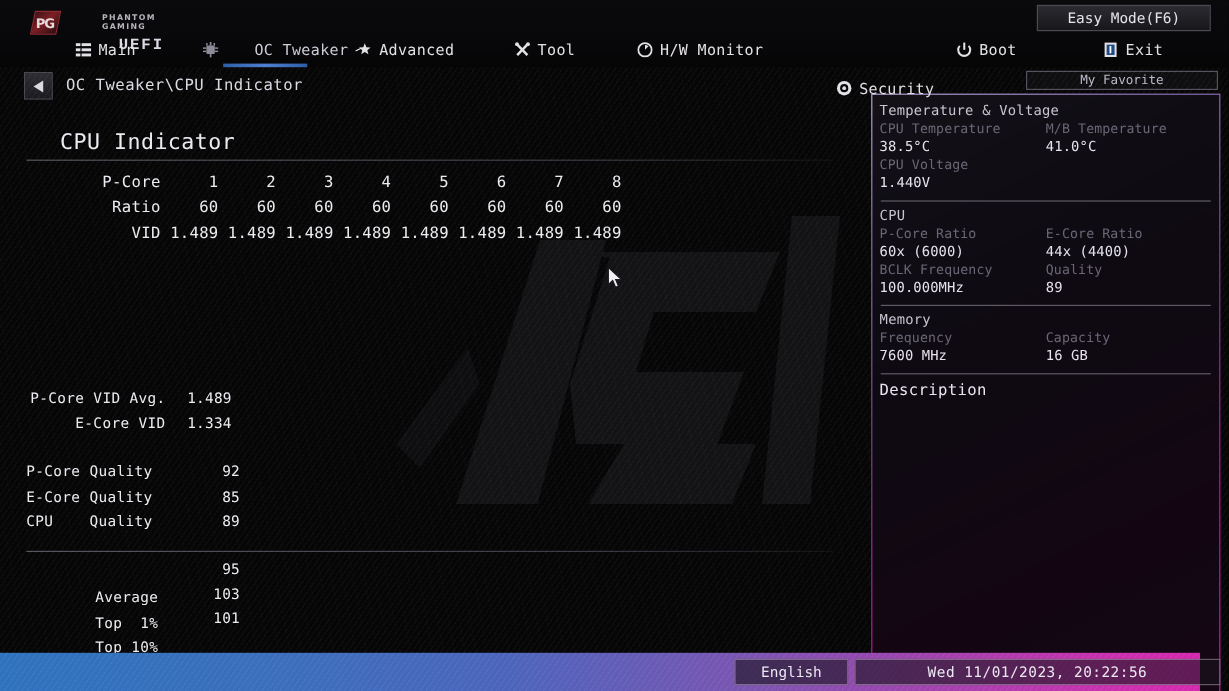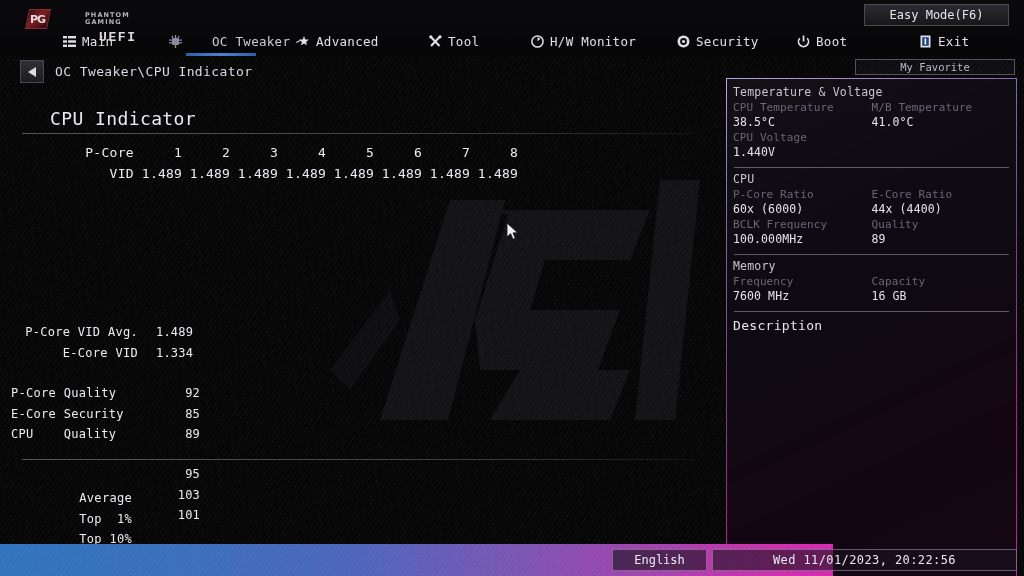--- a/index.html
+++ b/index.html
@@ -155,21 +155,21 @@
   .kvblock { position:absolute; font-size:12px; color:#eeecf1; }
   .kvrow { height:20.5px; display:flex; align-items:center; }
   .kvrow .k { text-align:right; letter-spacing:0.3px; white-space:pre; }
   .kvrow .v { text-align:right; letter-spacing:0.2px; }
 
   #block-vid { left:0px; top:228px; }
   #block-vid .k { width:138px; }
   #block-vid .v { width:62px; padding-left:18px; text-align:left; }
 
   #block-qual { left:0px; top:289px; }
-  #block-qual .k { width:138px; text-align:left; padding-left:11px; }
+  #block-qual .k { width:138px; text-align:center; padding-left:11px; }
   #block-qual .v { width:62px; text-align:right; }
 
   #block-stat { left:0px; top:370px; }
   #stat-head { padding-left:28px; height:20.5px; display:flex; align-items:center; letter-spacing:0.3px;}
   #block-stat .k { width:138px; text-align:right; padding-right:6px;margin-top:48px; }
   #block-stat .v { width:62px; text-align:right; }
 
   
   #sidepanel {
     position:absolute; left:726px; top:78px;
@@ -189,21 +189,21 @@
   }
   .sp-grid { display:flex; }
   .sp-col { width:140px; }
   .sp-label { color:#6b6676; font-size:11px; line-height:15px; letter-spacing:0.1px; }
   .sp-value { color:#e6e3ec; font-size:11.5px; line-height:15px; letter-spacing:0.1px; }
   .sp-hr { height:1px; background:rgba(190,188,200,0.45); margin:7px 1px 4px 1px; }
   #desc-title { color:#e9e6ee; font-size:13px; margin-top:6px; letter-spacing:0.3px; }
 
   
   #bottombar {
-    position:absolute; left:0; bottom:0; width:833px; height:32px; z-index:6;
+    position:absolute; left:0; bottom:0; width:1000px; height:32px; z-index:6;
     background:linear-gradient(90deg,#2f72bd 0%,#3a6fbd 22%,#4c65bc 42%,#7a55b2 62%,#a83fae 80%,#cc2fae 93%,#d628b0 100%);
   }
   #bottombar::after {
     content:""; position:absolute; inset:0;
     background-image:repeating-linear-gradient(-55deg,rgba(255,255,255,0.05) 0px,rgba(255,255,255,0.05) 1px,rgba(0,0,0,0) 1px,rgba(0,0,0,0) 4px);
   }
   .bb-btn {
     position:absolute; top:5px; height:22px;
     background:rgba(26,20,30,0.62);
     border:1px solid rgba(220,200,230,0.40);
@@ -324,21 +324,21 @@
       <div class="tab" style="left:530px;">
         <span class="ico">
           <svg width="13" height="13" viewBox="0 0 13 13">
             <circle cx="6.5" cy="6.5" r="5.6" fill="none" stroke="#e3e0e6" stroke-width="1.5"></circle>
             <path d="M6.5 6.5 L6.5 2.4 A4.1 4.1 0 0 1 9.4 3.6 Z" fill="#e3e0e6"></path>
           </svg>
         </span>
         <span>H/W Monitor</span>
       </div>
 
-      <div class="tab" style="left:676px;">
+      <div class="tab" style="left:696px;margin-top:32px;">
         <span class="ico">
           <svg width="13" height="13" viewBox="0 0 13 13">
             <circle cx="6.5" cy="6.5" r="6" fill="#e3e0e6"></circle>
             <circle cx="6.5" cy="6.5" r="3.4" fill="#08080a"></circle>
             <circle cx="6.5" cy="6.5" r="1.6" fill="#e3e0e6"></circle>
           </svg>
         </span>
         <span>Security</span>
       </div>
 
@@ -384,20 +384,31 @@
         <td class="cellv">1</td>
         <td class="cellv">2</td>
         <td class="cellv">3</td>
         <td class="cellv">4</td>
         <td class="cellv">5</td>
         <td class="cellv">6</td>
         <td class="cellv">7</td>
         <td class="cellv">8</td>
       </tr>
       <tr>
+        <td class="rowlabel">Ratio</td>
+        <td class="cellv">60</td>
+        <td class="cellv">60</td>
+        <td class="cellv">60</td>
+        <td class="cellv">60</td>
+        <td class="cellv">60</td>
+        <td class="cellv">60</td>
+        <td class="cellv">60</td>
+        <td class="cellv">60</td>
+      </tr>
+      <tr>
         <td class="rowlabel">VID</td>
         <td class="cellvid">1.489</td>
         <td class="cellvid">1.489</td>
         <td class="cellvid">1.489</td>
         <td class="cellvid">1.489</td>
         <td class="cellvid">1.489</td>
         <td class="cellvid">1.489</td>
         <td class="cellvid">1.489</td>
         <td class="cellvid">1.489</td>
       </tr>
@@ -414,21 +425,21 @@
         <span class="v">1.334</span>
       </div>
     </div>
 
     <div class="kvblock" id="block-qual">
       <div class="kvrow">
         <span class="k">P-Core Quality</span>
         <span class="v">92</span>
       </div>
       <div class="kvrow">
-        <span class="k">E-Core Security</span>
+        <span class="k">E-Core Quality</span>
         <span class="v">85</span>
       </div>
       <div class="kvrow">
         <span class="k" style="white-space:pre;">CPU    Quality</span>
         <span class="v">89</span>
       </div>
     </div>
 
     <div class="kvblock" id="block-stat">
       <div class="kvrow">

